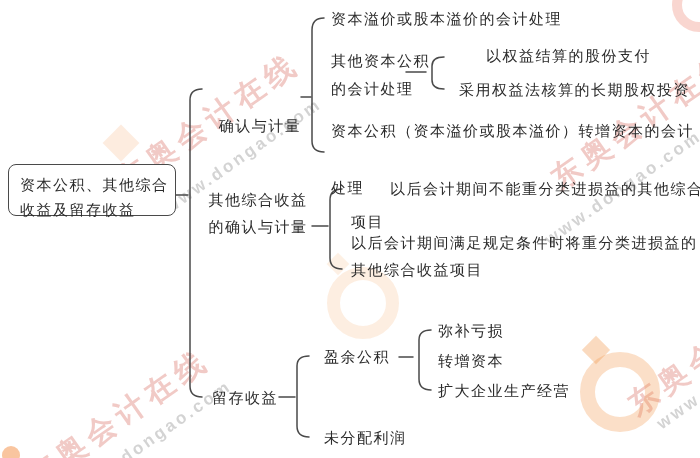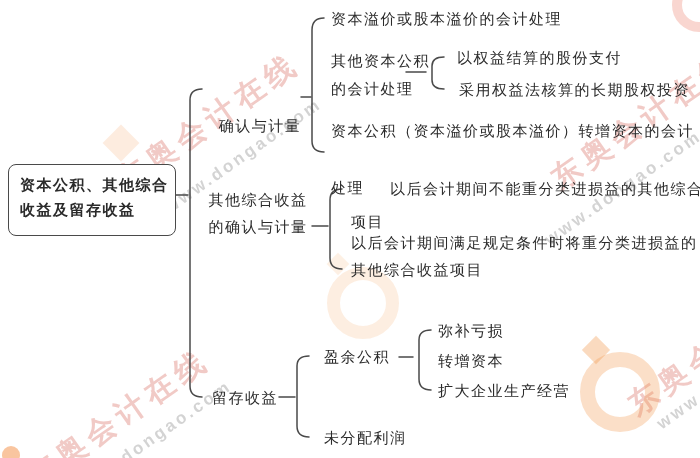--- a/index.html
+++ b/index.html
@@ -32,23 +32,23 @@
   .notch2{left:586px;top:340px;width:20px;height:20px;background:rgba(242,148,72,0.35);}
   .notch4{left:108px;top:130px;width:26px;height:26px;background:rgba(245,170,110,0.22);}
   
   #connectors{position:absolute;left:0;top:0;z-index:2;}
   .node{
     position:absolute;z-index:3;font-size:15px;letter-spacing:1.5px;
     line-height:18px;white-space:nowrap;
   }
   .ctr{text-align:center;}
   #root-box{
-    position:absolute;z-index:3;left:8px;top:164px;width:168px;height:72px;
+    position:absolute;z-index:3;left:8px;top:164px;width:168px;height:52px;
     border:1.5px solid #4a4a4a;border-radius:8px;background:#fff;
-    font-weight:bold;font-size:15px;letter-spacing:1.5px;
+    font-weight:normal;font-size:15px;letter-spacing:1.5px;
     padding:8px 0 0 11px;box-sizing:border-box;line-height:25px;
   }
 </style>
 </head>
 <body>
 
 <div id="stage">
 
   <div class="wm wm-brand" style="left:100px;top:102px;">东奥会计在线</div>
   <div class="wm wm-url" style="left:150px;top:146px;">www.dongao.com</div>
@@ -87,21 +87,21 @@
     <div>资本公积、其他综合</div>
     <div>收益及留存收益</div>
   </div>
 
   <div class="node ctr" style="left:204px;top:85px;width:112px;margin-top:32px;">确认与计量</div>
 
   <div class="node" style="left:331px;top:10px;">资本溢价或股本溢价的会计处理</div>
 
   <div class="node" style="left:331px;top:52px;">其他资本公积</div>
   <div class="node" style="left:331px;top:80px;">的会计处理</div>
-  <div class="node" style="left:457px;top:49px;">以权益结算的股份支付</div>
+  <div class="node" style="left:486px;top:49px;font-family:Liberation Mono, monospace;">以权益结算的股份支付</div>
   <div class="node" style="left:459px;top:81px;">采用权益法核算的长期股权投资</div>
 
   <div class="node" style="left:331px;top:122px;">资本公积（资本溢价或股本溢价）转增资本的会计</div>
   <div class="node" style="left:331px;top:149px;margin-top:30px;">处理</div>
 
   <div class="node ctr" style="left:202px;top:191px;width:112px;">其他综合收益</div>
   <div class="node ctr" style="left:202px;top:218px;width:112px;">的确认与计量</div>
 
   <div class="node" style="left:351px;top:180px;margin-left:39px;">以后会计期间不能重分类进损益的其他综合收益</div>
   <div class="node" style="left:351px;top:213px;">项目</div>

